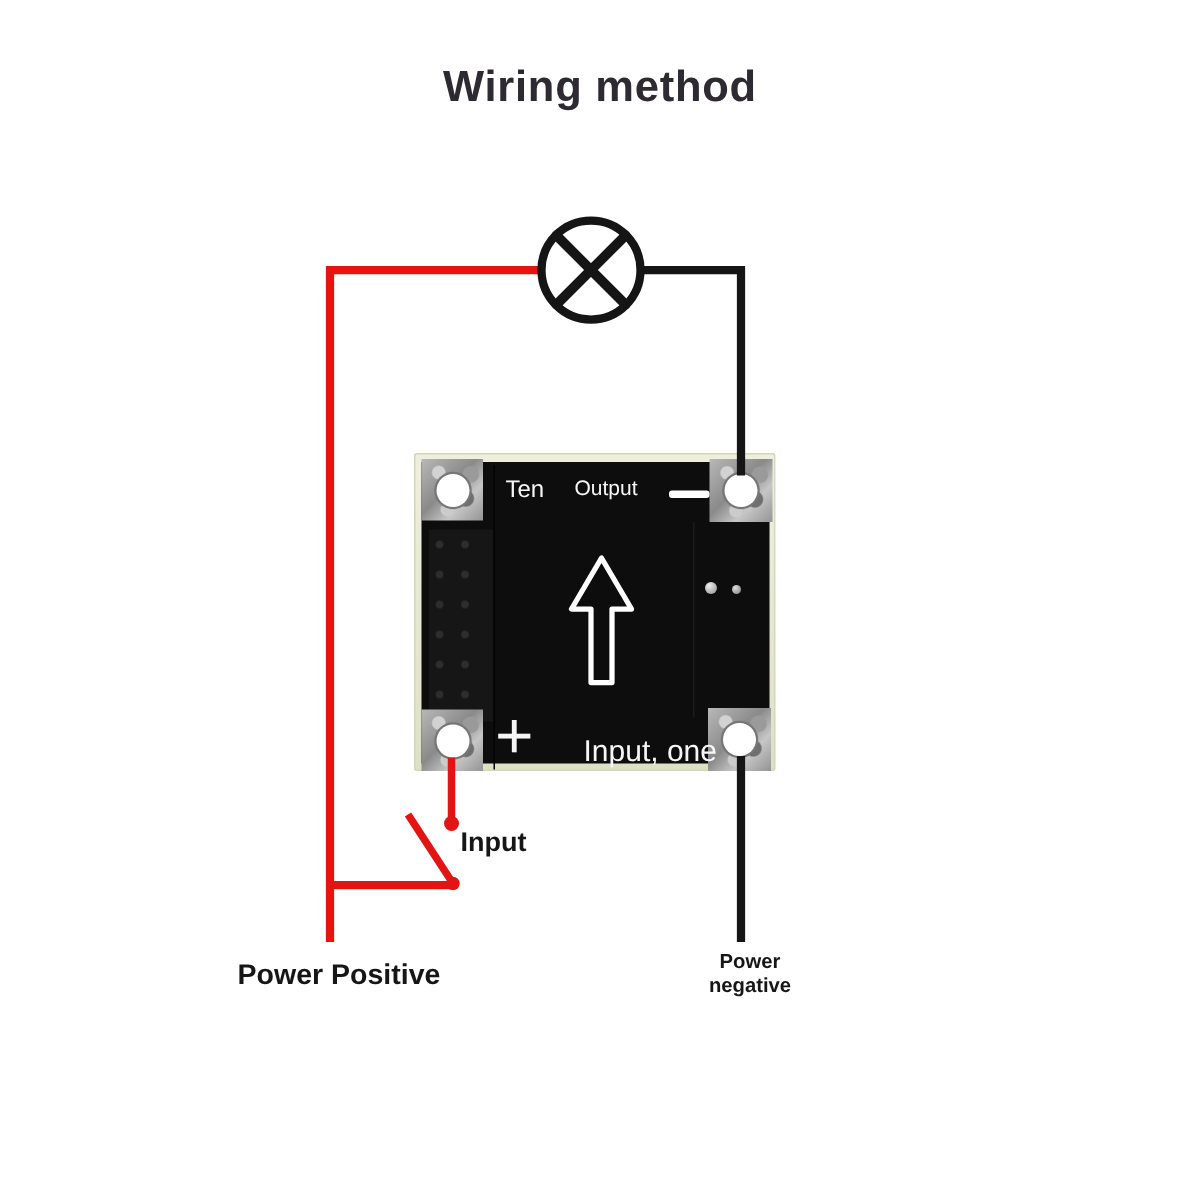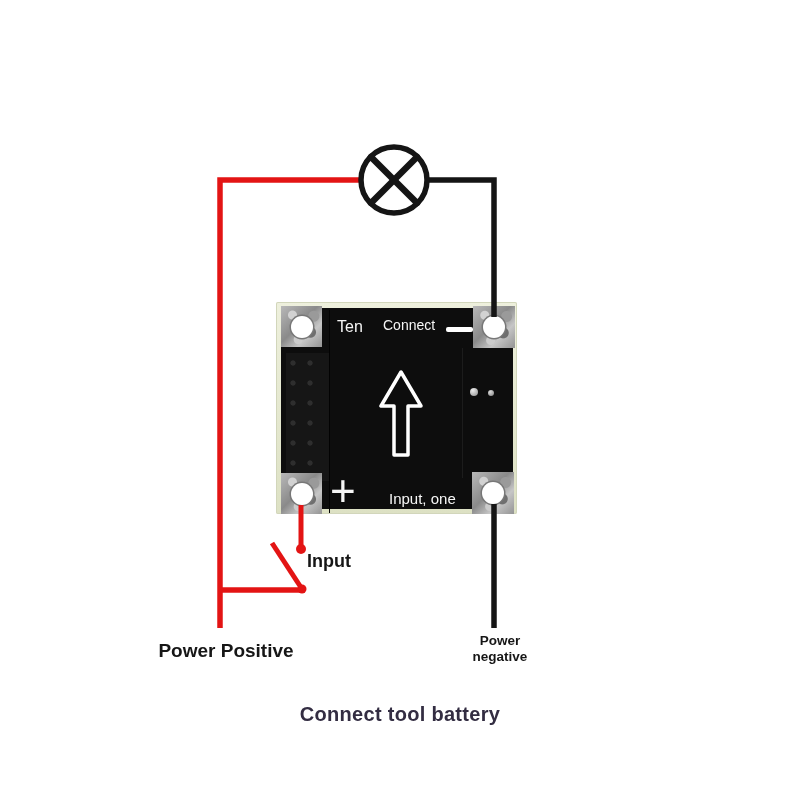--- a/index.html
+++ b/index.html
@@ -54,47 +54,48 @@
   .pad-tl{left:5px;top:4px;}
   .pad-tr{left:197px;top:4px;width:42px;height:42px;}
   .pad-bl{left:5px;top:171px;}
   .pad-br{left:196px;top:170px;width:42px;height:42px;}
   
   .silk{position:absolute;color:#f6f6f6;font-weight:400;z-index:3;}
   .silk-ten{left:56px;top:10px;font-size:16px;}
   .silk-output{left:102px;top:9px;font-size:14px;}
   .minus-bar{position:absolute;left:165px;top:19px;width:27px;height:5px;background:#ffffff;border-radius:2px;z-index:3;}
   .silk-plus{left:49px;top:163px;font-size:44px;font-weight:400;line-height:40px;}
-  .silk-input{left:108px;top:182px;font-size:15px;text-align:right;}
+  .silk-input{left:108px;top:182px;font-size:20px;text-align:right;}
   .arrow-svg{position:absolute;left:97px;top:62px;z-index:2;}
   .solder-dot{position:absolute;border-radius:50%;z-index:2;}
   .dot-1{left:189px;top:80px;width:8px;height:8px;background:radial-gradient(circle at 35% 30%,#eee,#8d8d8d);}
   .dot-2{left:207px;top:82px;width:6px;height:6px;background:radial-gradient(circle at 35% 30%,#ddd,#7e7e7e);}
   
   .lbl{position:absolute;color:#161616;font-weight:700;}
   .switch-lbl{left:307px;top:551px;font-size:18px;}
   .pos-lbl{left:150px;top:640px;width:152px;text-align:center;font-size:19px;}
   .neg-lbl{left:450px;top:633px;width:100px;text-align:center;font-size:13.5px;line-height:15.5px;}
 </style>
 </head>
 <body>
 
 <div class="canvas">
 
+  <div class="title">Wiring method</div>
 
   <div class="board">
     <div class="board-inner">
       <div class="left-strip">
         <div class="pin-grid"></div>
       </div>
       <div class="seam-v"></div>
       <div class="seam-v2"></div>
 
       <div class="silk silk-ten">Ten</div>
-      <div class="silk silk-output">Connect</div>
+      <div class="silk silk-output">Output</div>
       <div class="minus-bar"></div>
       <div class="silk silk-plus">+</div>
       <div class="silk silk-input">Input, one</div>
 
       <svg class="arrow-svg" width="46" height="88" viewBox="0 0 46 88">
         <path d="M23 2 L3 36 H16 V85 H30 V36 H43 Z" fill="none" stroke="#ffffff" stroke-width="3.5" stroke-linejoin="round"></path>
       </svg>
 
       <div class="solder-dot dot-1"></div>
       <div class="solder-dot dot-2"></div>
@@ -134,14 +135,13 @@
     </g>
   </svg>
 
   <div class="lbl switch-lbl">Input</div>
   <div class="lbl pos-lbl">Power Positive</div>
   <div class="lbl neg-lbl">
     <div>Power</div>
     <div>negative</div>
   </div>
 
-  <div class="caption">Connect tool battery</div>
 </div>
 
 </body></html>

